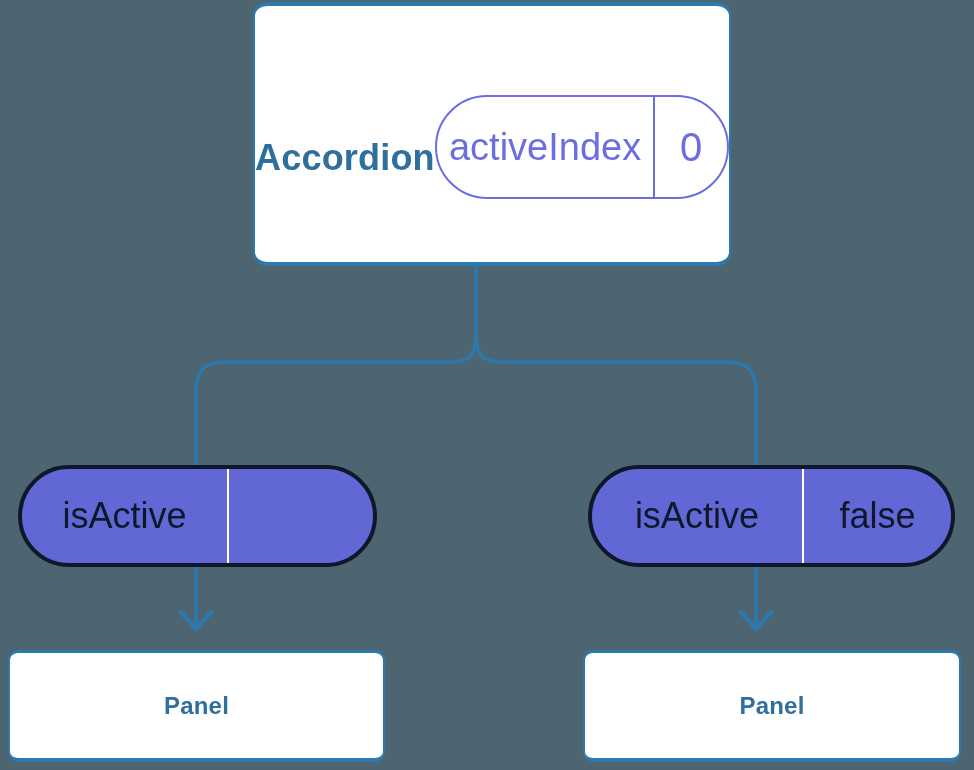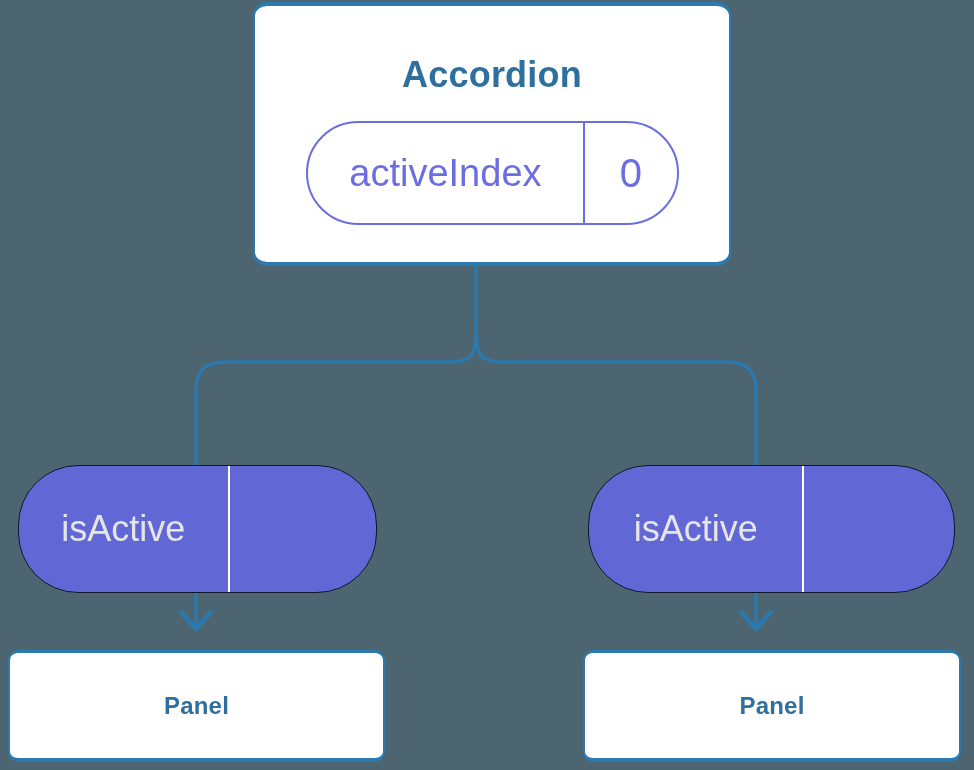--- a/index.html
+++ b/index.html
@@ -18,41 +18,41 @@
     font-family:"Liberation Sans",sans-serif;
   }
   .connectors{position:absolute;left:0;top:0;width:974px;height:770px;z-index:1;}
   .node{
     position:absolute;background:var(--card-fill);
     border:2px solid var(--line);border-top-width:4px;border-bottom-width:4px;
     z-index:2;
   }
   .root-node{
     left:253px;top:2px;width:478px;height:264px;border-radius:14px;
-    display:flex;flex-direction:column;align-items:center;
+    display:flex;align-items:center;
   }
   .node-title{
     color:var(--component-text);font-size:36px;font-weight:600;
     line-height:1.15;letter-spacing:0.2px;
   }
   .root-title{margin-top:48px;}
   .state-pill{
     margin-top:26px;width:373px;height:104px;background:var(--card-fill);
     border:2.5px solid var(--state-accent);border-radius:60px;
     display:flex;overflow:hidden;color:var(--state-accent);font-size:38px;
   }
   .state-name{
     flex:0 0 75.3%;display:flex;align-items:center;justify-content:center;
     border-right:2px solid var(--state-accent);
   }
   .state-value{flex:1;display:flex;align-items:center;justify-content:center;font-size:40px;}
   .prop-pill{
-    position:absolute;top:465px;height:128px;background:var(--prop-fill);
-    border:1px solid #0f172a;border-radius:60px;display:flex;overflow:hidden;
-    color:#e5e5e5;font-size:36px;z-index:2;
+    position:absolute;top:465px;height:102px;background:var(--prop-fill);
+    border:4px solid #0f172a;border-radius:60px;display:flex;overflow:hidden;
+    color:#0f172a;font-size:36px;z-index:2;
   }
   .prop-pill-left{left:18px;width:359px;}
   .prop-pill-right{left:588px;width:367px;}
   .prop-name{
     flex:0 0 59%;display:flex;align-items:center;justify-content:center;
     border-right:2.5px solid #ffffff;
   }
   .prop-value{flex:1;display:flex;align-items:center;justify-content:center;}
   .panel-node{
     top:650px;height:112px;border-radius:10px;border-top-width:3px;
@@ -82,20 +82,21 @@
       <div class="state-value">0</div>
     </div>
   </div>
 
   <div class="prop-pill prop-pill-left">
     <div class="prop-name">isActive</div>
   </div>
 
   <div class="prop-pill prop-pill-right">
     <div class="prop-name">isActive</div>
+    <div class="prop-value">false</div>
   </div>
 
   <div class="node panel-node panel-left">
     <div class="node-title panel-title">Panel</div>
   </div>
 
   <div class="node panel-node panel-right">
     <div class="node-title panel-title">Panel</div>
   </div>
 

